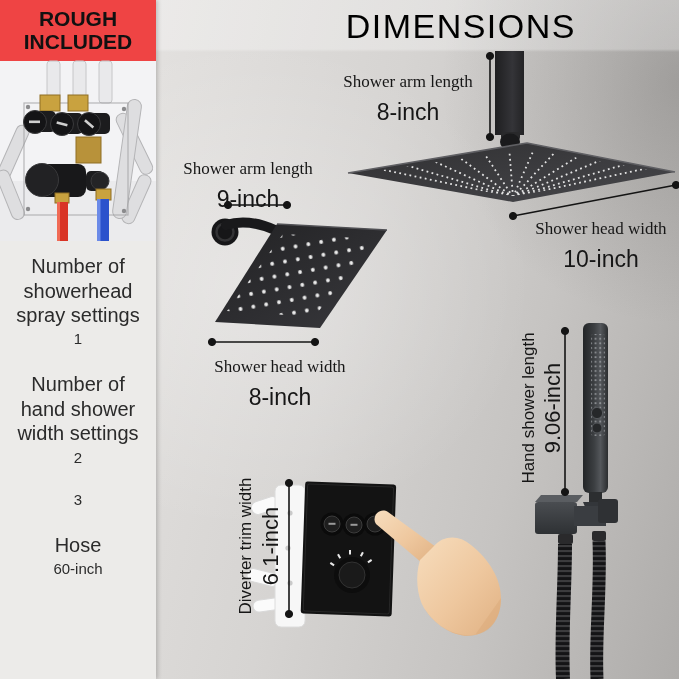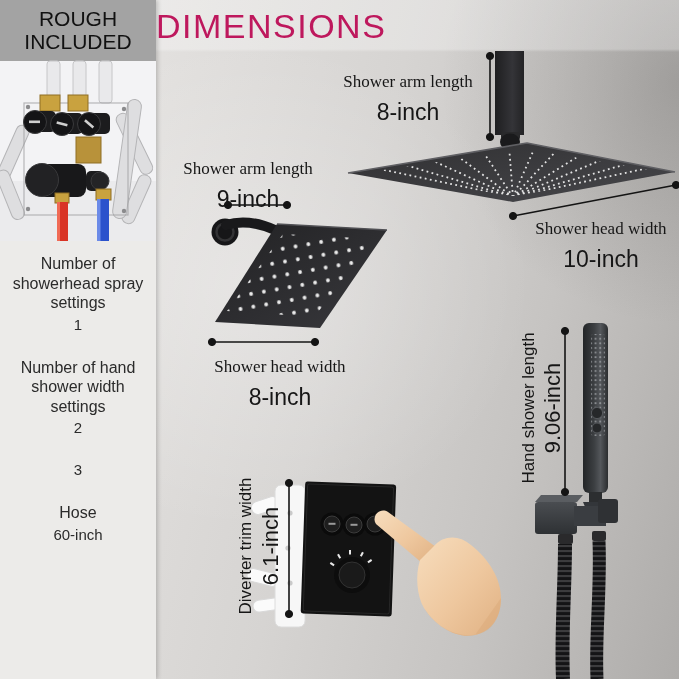--- a/index.html
+++ b/index.html
@@ -17,36 +17,36 @@
       radial-gradient(70% 55% at 100% 12%,rgba(80,78,76,.28),rgba(80,78,76,0) 65%),
       linear-gradient(104deg,#e3e1df 0%,#d6d4d2 38%,#c6c4c2 68%,#aeacaa 100%);
   }
   
   .sidebar{
     position:absolute;left:0;top:0;width:156px;height:679px;
     background:#ecebe9;box-shadow:2px 0 4px rgba(0,0,0,.18);
     text-align:center;
   }
   .side-header{
-    background:#a3a3a3;padding:7px 2px 8px 2px;
-    font-weight:normal;font-size:21px;line-height:1.1;color:#111;
+    background:#ef4444;padding:7px 2px 8px 2px;
+    font-weight:bold;font-size:21px;line-height:1.1;color:#111;
   }
   .side-header.second{margin-top:5px;padding:9px 0 10px 0;}
   .valve-figure{display:block;width:156px;height:180px;}
   .valve-caption{
     font-size:13.5px;line-height:1.25;color:#2e2e2e;padding:3px 10px 6px 10px;
   }
   .specs{padding-top:13px;}
   .spec-item{margin-bottom:25px;}
-  .spec-label{width:132px;margin:0 auto;font-size:16px;line-height:1.22;color:#2b2b2b;}
+  .spec-label{width:132px;margin:0 auto;font-size:20px;line-height:1.22;color:#2b2b2b;}
   .spec-value{font-size:15px;margin-top:3px;color:#2b2b2b;}
   
   .dim-title{
-    position:absolute;left:156px;top:7px;width:420px;text-align:left;
-    font-size:34px;letter-spacing:1.5px;color:#be185d;font-weight:500;
+    position:absolute;left:156px;top:7px;width:420px;text-align:right;
+    font-size:34px;letter-spacing:1.5px;color:#000000;font-weight:500;
   }
   
   .mlabel{position:absolute;text-align:center;color:#161616;}
   .mlabel .l1{font-size:17px;line-height:1.1;font-family:Liberation Serif, serif;}
   .mlabel .l2{font-size:23px;line-height:1.15;margin-top:7px;}
   .rotwrap{position:absolute;transform:translate(-50%,-50%) rotate(-90deg);white-space:nowrap;color:#161616;}
   .rotwrap.small{font-size:17px;}
   .rotwrap.big{font-size:22px;}
   svg{position:absolute;overflow:visible;}
   .flat{position:static;}

